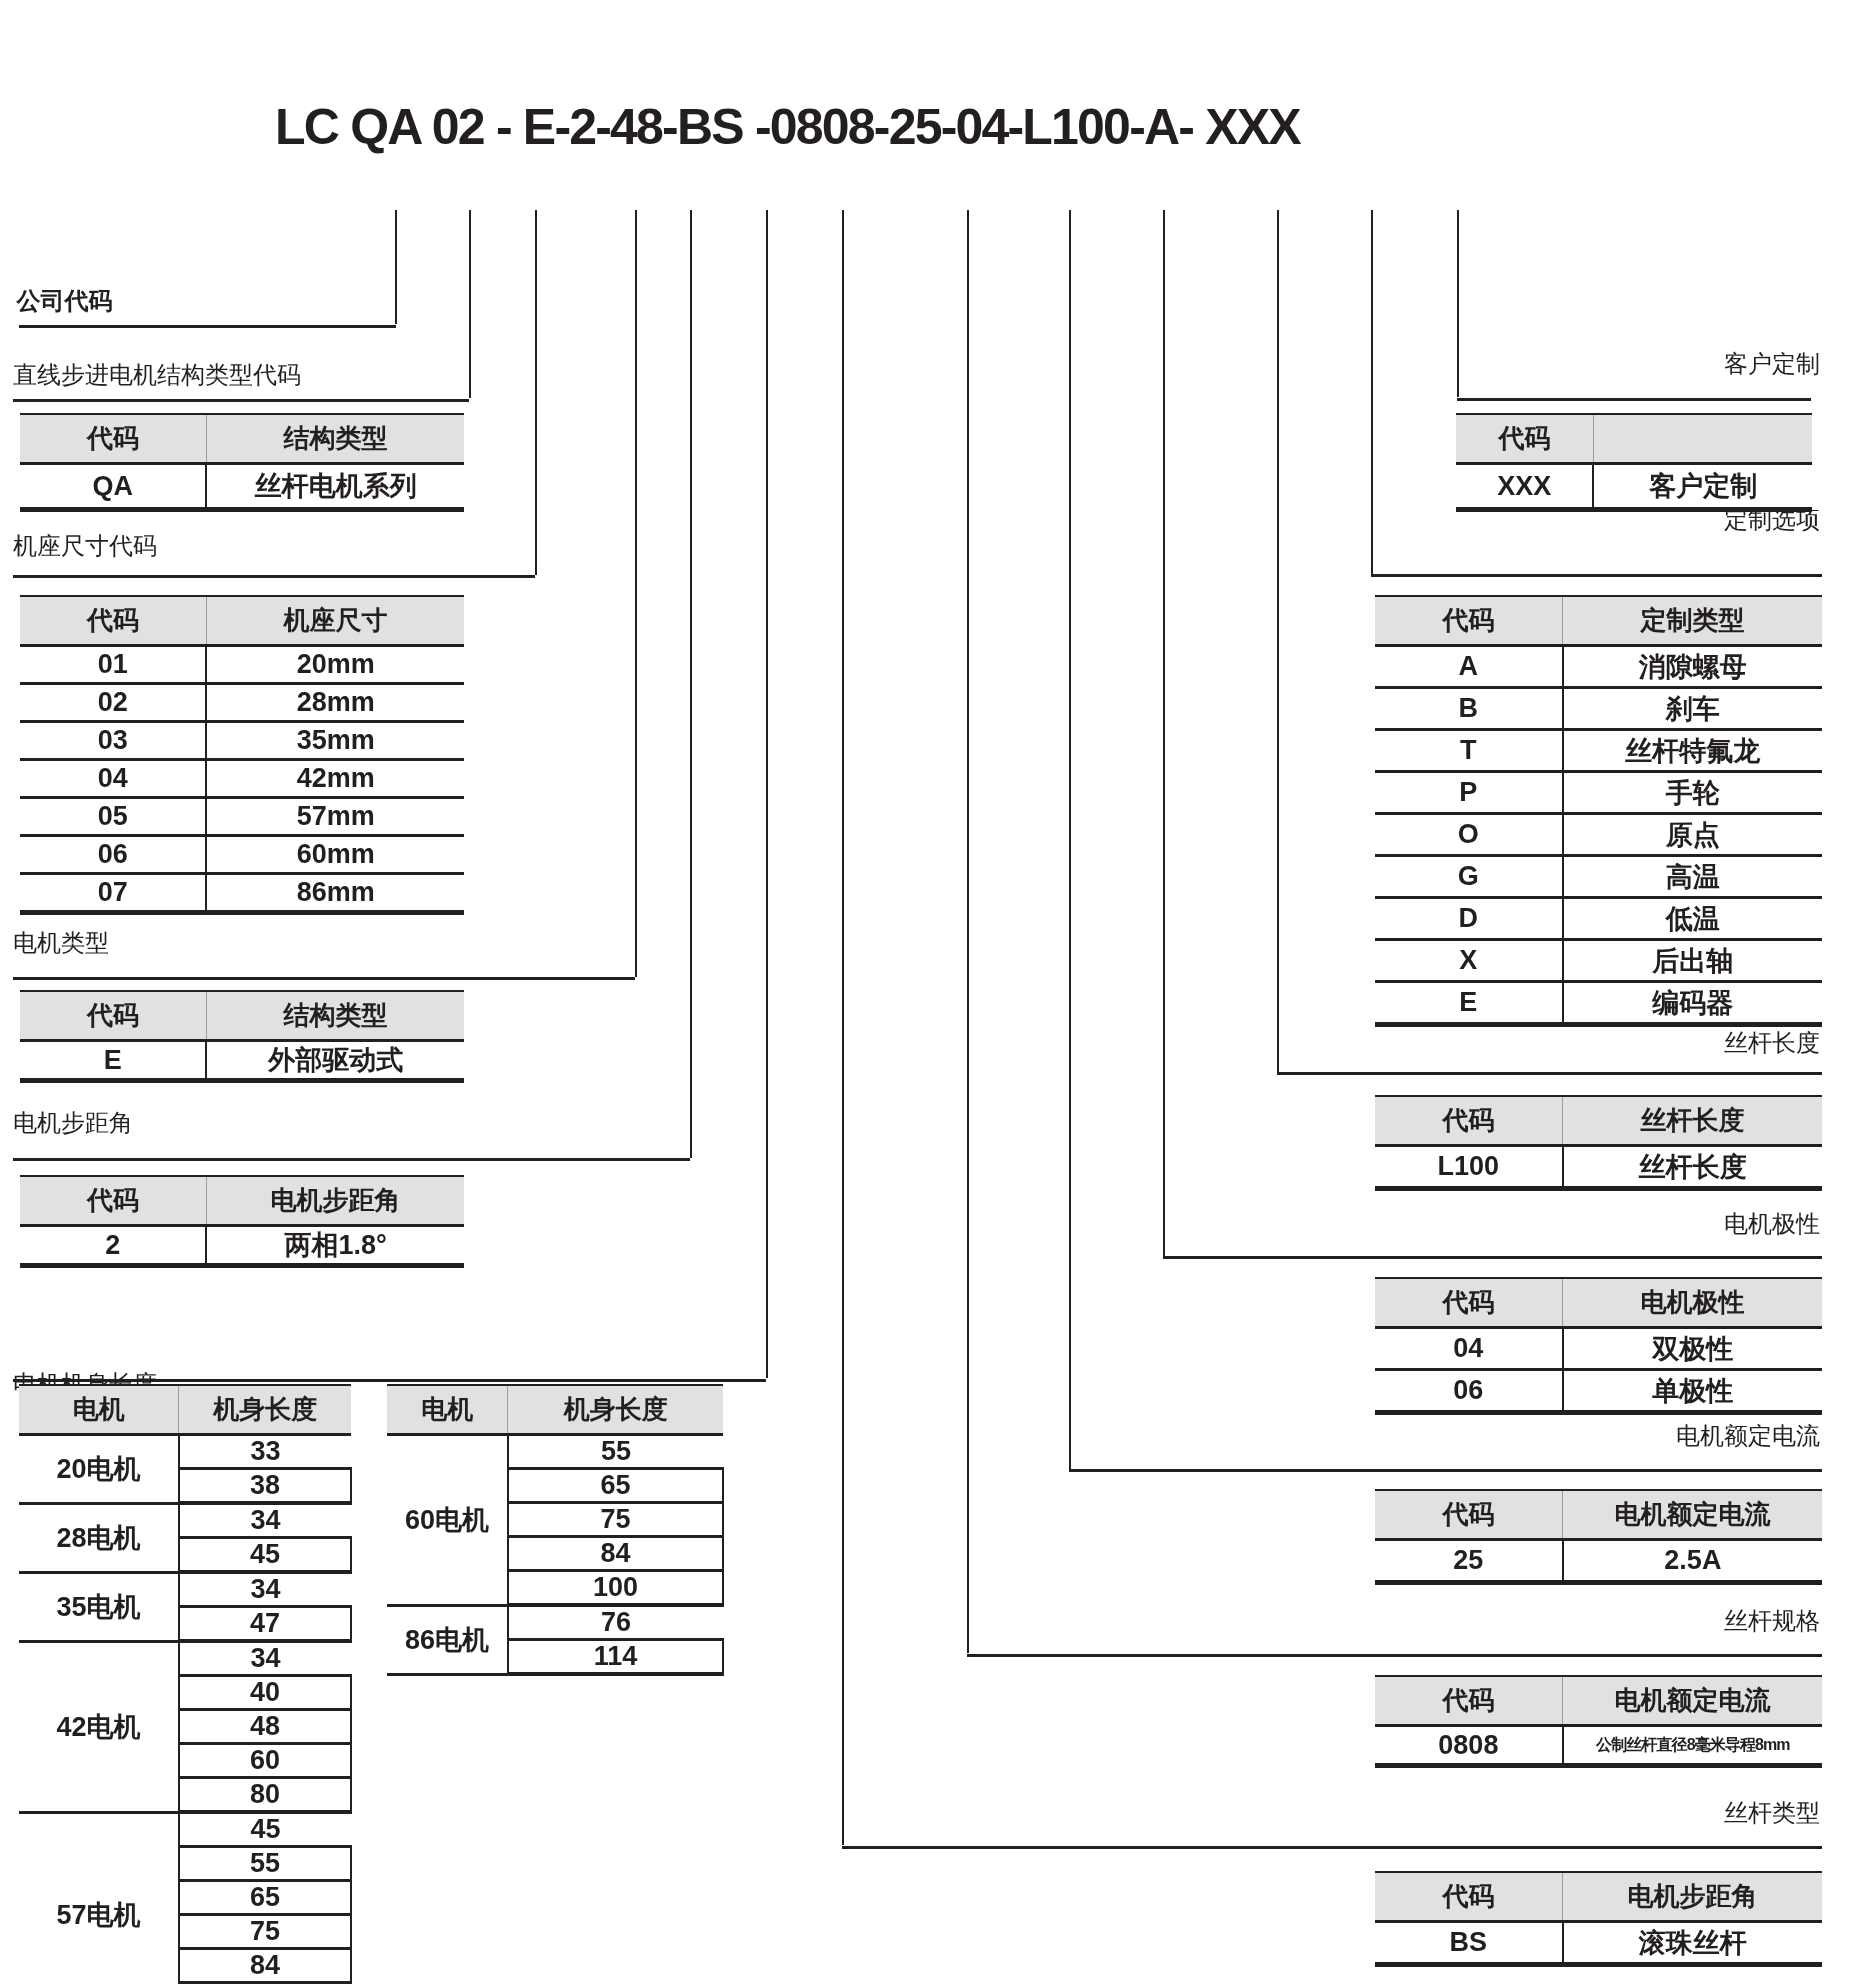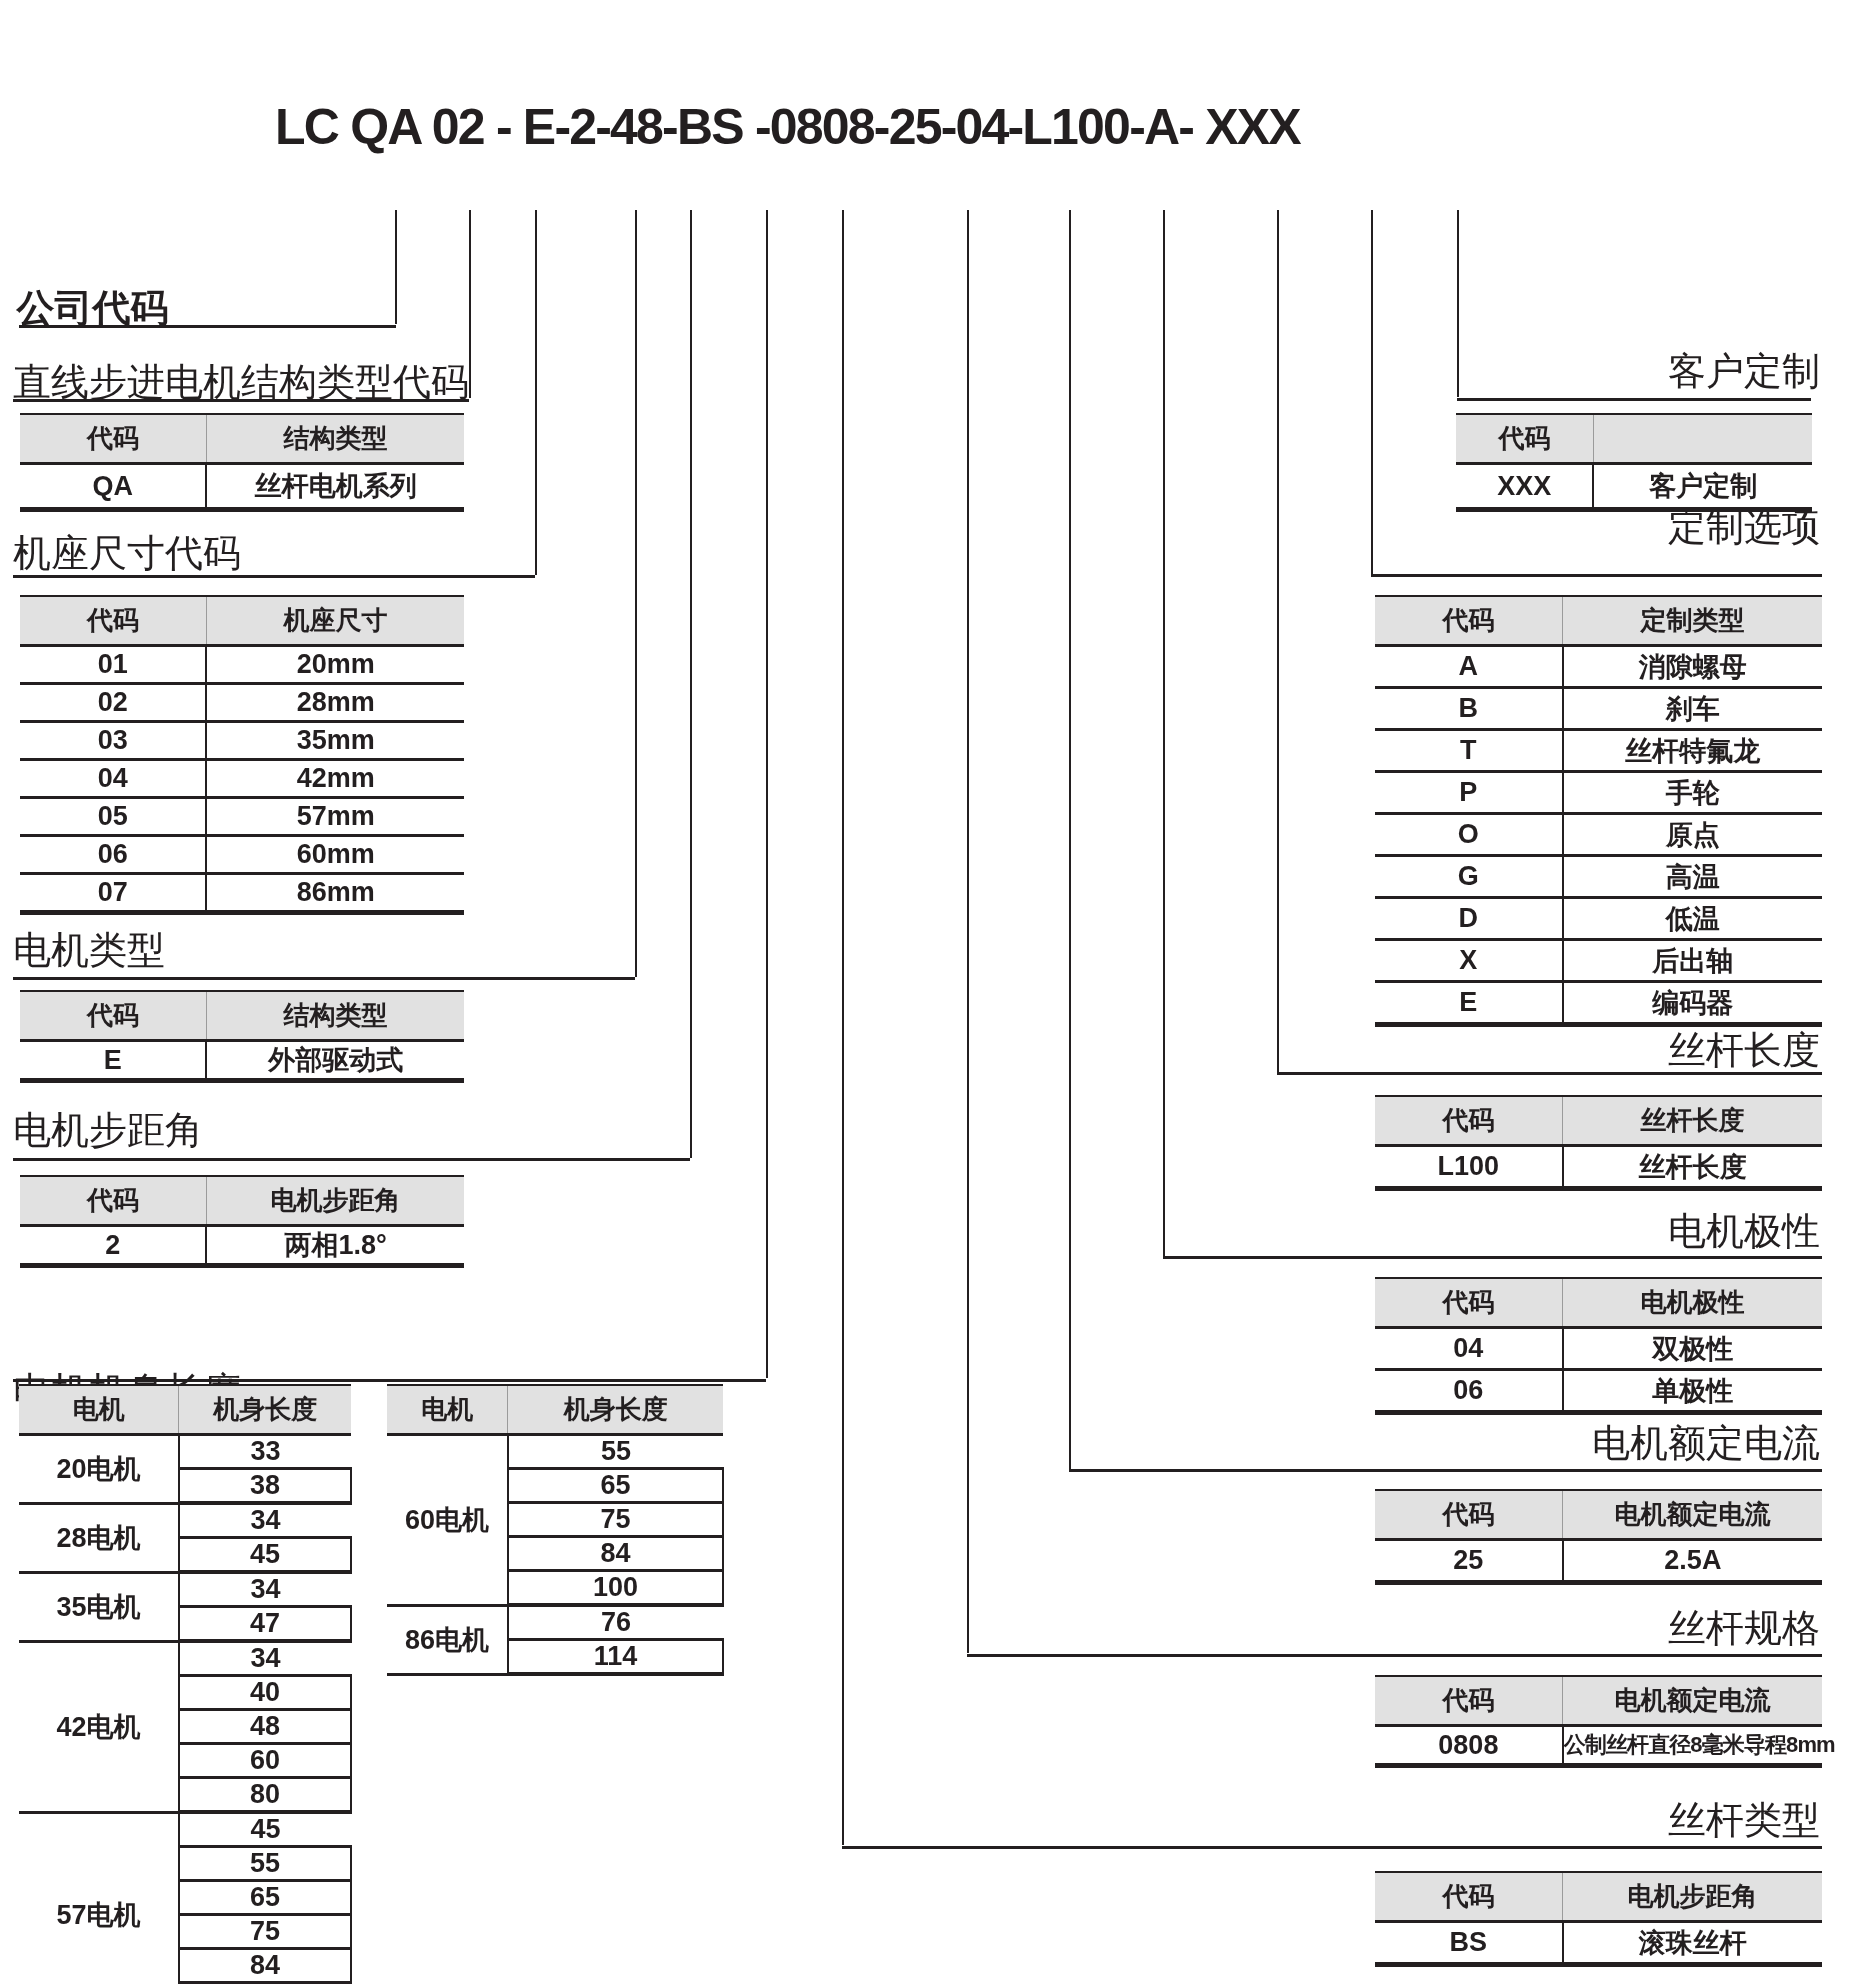--- a/index.html
+++ b/index.html
@@ -8,21 +8,21 @@
     position:relative; width:1858px; height:1984px; overflow:hidden;
     background:#ffffff; color:var(--ink);
     font-family:"Liberation Sans","DejaVu Sans",sans-serif;
   }
   .title {
     position:absolute; left:275px; top:98px; font-size:50px; font-weight:bold;
     letter-spacing:-1.8px; white-space:nowrap; color:var(--ink);
   }
   .vl { position:absolute; width:1.8px; background:var(--ink); }
   .hl { position:absolute; height:2.8px; background:var(--ink); }
-  .lbl { position:absolute; font-size:38px; line-height:1.1; white-space:nowrap; font-weight:500; color:var(--ink);font-family:Liberation Serif, serif; }
+  .lbl { position:absolute; font-size:24px; line-height:1.1; white-space:nowrap; font-weight:500; color:var(--ink);font-family:Liberation Serif, serif; }
   .lbl.heavy { font-weight:bold; }
   .lbl.r { text-align:right; }
   .tblbox { position:absolute; }
   table.tbl { border-collapse:collapse; width:100%; table-layout:fixed; }
   table.tbl th {
     background:var(--hbg); font-size:26px; font-weight:bold; text-align:center;
     border-top:2.8px solid var(--ink); border-bottom:3.7px solid var(--ink);
     padding:6px; color:var(--ink);
   }
   table.tbl th:first-child { border-right:1.8px solid #9b9b9b; }
@@ -32,21 +32,21 @@
   }
   table.tbl td:first-child { border-right:2.8px solid var(--ink); }
   table.tbl tr.last td { border-bottom:5.5px solid var(--ink); }
   
   .t-std th { height:32px; } .t-std td { height:42px; }
   .t-frame th { height:31px; } .t-frame td { height:35px; }
   .t-one th { height:32px; } .t-one td { height:35px; }
   .t-opts th { height:31px; } .t-opts td { height:39px; }
   .t-small th { height:29.5px; } .t-small td { height:39px; }
   .t-spec th { height:30px; } .t-spec td { height:36px; }
-  .t-spec td:last-child { font-size:22px; letter-spacing:-0.9px; }
+  .t-spec td:last-child { font-size:16px; letter-spacing:-0.9px; }
   
   .t-motor th { height:32px; } .t-motor td { height:30px; font-size:26px; }
   table.tbl td.grp { border-right:2.8px solid var(--ink); }
   table.tbl tr.gend td { border-bottom:4.6px solid var(--ink); }
 </style>
 </head>
 <body>
 
 <div id="canvas">
 

